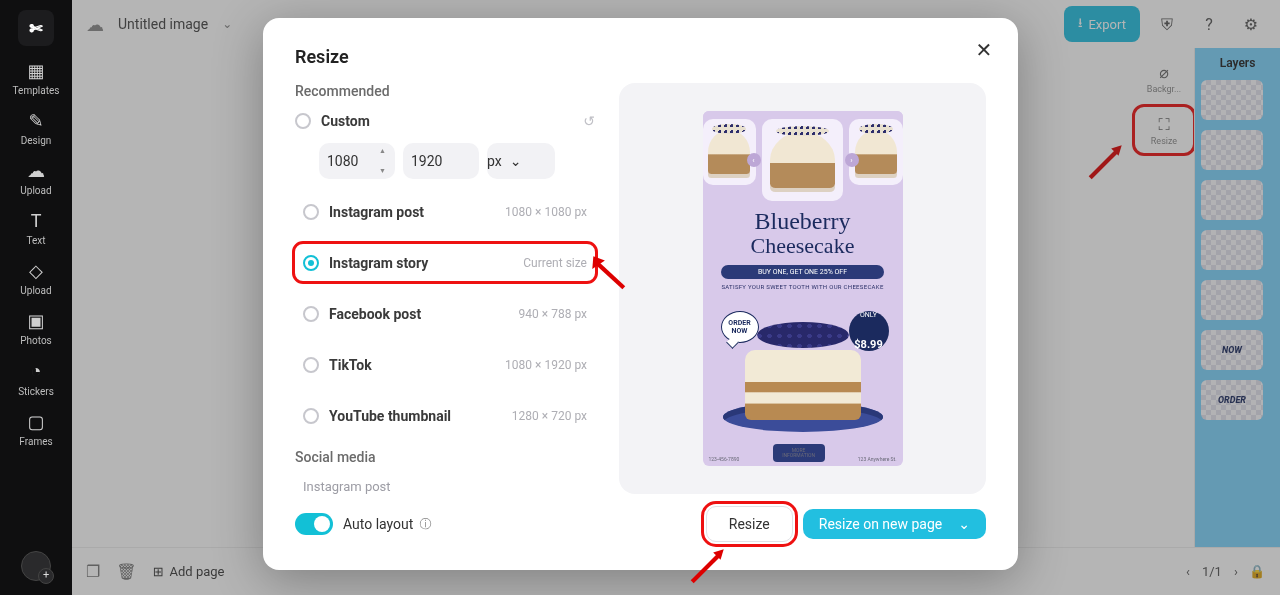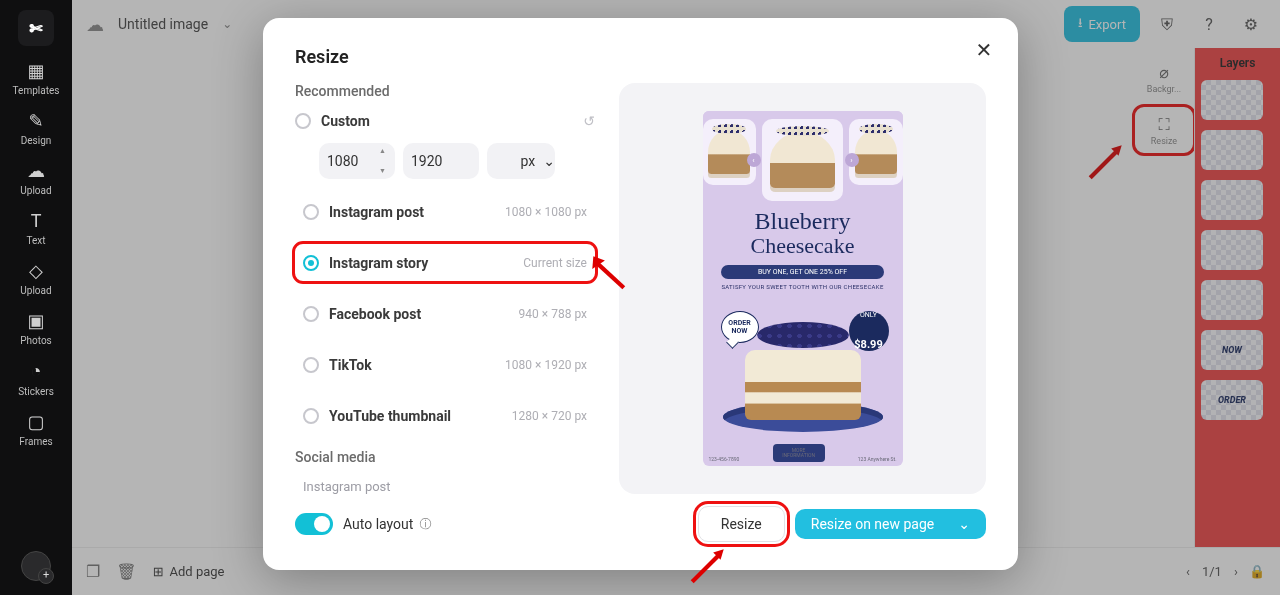--- a/index.html
+++ b/index.html
@@ -26,21 +26,21 @@
 .tbicon{ width:30px;height:30px;display:inline-flex;align-items:center;justify-content:center;color:#555;}
 .dim { position:absolute; left:72px; right:0; top:0; bottom:0; background:rgba(60,60,60,0.38); pointer-events:none;}
 
 
 .rcol { position:absolute; right:88px; top:56px; width:56px; display:flex; flex-direction:column; gap:8px;}
 .rcard{ width:56px; height:44px; border-radius:8px; background:#fff; display:flex; flex-direction:column; align-items:center; justify-content:center; font-size:9px; color:#888; gap:2px;}
 .rcard .ic{font-size:16px;color:#666;}
 .hl-red { outline: 3px solid #e11; outline-offset: 1px;}
 
 
-.layers { position:absolute; right:0; top:48px; width:86px; bottom:48px; background:#ef4444; border-left:1px solid #eee; display:flex; flex-direction:column; align-items:center; padding:8px 6px; gap:10px;}
+.layers { position:absolute; right:0; top:48px; width:86px; bottom:48px; background:#7dd3fc; border-left:1px solid #eee; display:flex; flex-direction:column; align-items:center; padding:8px 6px; gap:10px;}
 .layers h4{ font-size:12px; font-weight:600; color:#222;}
 .thumbs{ display:flex; flex-direction:column; gap:10px; width:100%; align-items:flex-start;}
 .thumb{ width:62px; height:40px; border-radius:6px; position:relative; background:
   repeating-conic-gradient(#e3e3ee 0% 25%, #fafafe 0% 50%) 0 0/10px 10px;
 }
 .thumb .lbl{position:absolute; inset:0; display:flex; align-items:center; justify-content:center; font-size:9px; font-weight:800; font-style:italic; color:#1b2a5e; text-align:center; padding:0 3px; }
 
 
 .bbar{position:absolute; left:72px; right:0; bottom:0; height:48px; display:flex; align-items:center; padding:0 14px; gap:16px; border-top:1px solid #eee; background:#fff;}
 .bbar .ic{font-size:16px;color:#777;}
@@ -58,21 +58,21 @@
 .radio{width:16px;height:16px;border-radius:50%;border:2px solid #c7c7cd; position:relative; flex-shrink:0;}
 .radio.on{ border-color:#12c0d6;}
 .radio.on:after{content:"";position:absolute;inset:3px;background:#12c0d6;border-radius:50%;}
 .radiolabel{display:flex;align-items:center;gap:10px;color:#3a3a3a;font-size:14px;font-weight:bold;}
 .row{ display:flex; align-items:center; justify-content:space-between; height:44px; padding:0 8px; border-radius:8px;}
 .row .meta{ color:#aeaeb4; font-size:12px;}
 .row.sel{ outline:3px solid #e11; outline-offset:0; }
 .wrow{ display:flex; gap:8px; padding-left:24px;}
 .numbox{ width:76px; height:36px; border-radius:10px; background:#f2f2f5; display:flex; align-items:center; padding:0 8px; font-size:14px; color:#333; position:relative;}
 .numbox .stp{ position:absolute; right:6px; top:4px; bottom:4px; width:10px; display:flex; flex-direction:column; justify-content:space-between; font-size:7px; color:#888;}
-.unitbox{ width:68px; height:36px; border-radius:10px; background:#f2f2f5; display:flex; align-items:center; justify-content:flex-end; gap:8px; font-size:14px; color:#333;}
+.unitbox{ width:68px; height:36px; border-radius:10px; background:#f2f2f5; display:flex; align-items:center; justify-content:flex-start; gap:8px; font-size:14px; color:#333;}
 .reload{ font-size:14px; color:#c0c0c6;}
 .link{ color:#9d9da5; font-size:13px; padding-left:8px;}
 
 .preview{ flex:1; background:#f3f3f6; border-radius:16px; display:flex; align-items:center; justify-content:center;}
 .poster{ width:200px; height:355px; background:#d8c9ea; border-radius:6px; overflow:hidden; position:relative; display:flex; flex-direction:column; align-items:center; }
 .tri{position:absolute;top:0; left:0; right:0; height:94px; display:flex; justify-content:center; gap:6px; padding:8px 0; background:#d8c9ea;}
 .card{ width:56px; height:66px; border-radius:10px; background:#f4effb; display:flex; align-items:center; justify-content:center; position:relative;}
 .card.center{ width:86px; height:82px;}
 .cake{ width:80%; height:68%; border-radius:50% 50% 8% 8%; background:linear-gradient(#f1e7d3 55%, #b48b5a 56%); box-shadow:0 4px 0 #ddd1c2; position:relative;}
 .cake:before{content:"";position:absolute;top:-6px;left:10%;right:10%;height:10px;border-radius:50%;background:radial-gradient(circle at 30% 30%, #2d2d6b 25%, transparent 26%) 0 0/6px 6px, #e8e0d0;}
@@ -100,21 +100,21 @@
 .arrow svg{width:100%;height:100%;}
 .arrow path{ stroke:#d00; stroke-width:4; fill:none;}
 .arrow .head{ fill:#d00;}
 
 
 .mfoot{ display:flex; align-items:center; gap:10px; margin-top:12px;}
 .toggle{ width:38px;height:22px;border-radius:999px;background:#12c0d6; position:relative;}
 .toggle:after{content:"";position:absolute;right:3px;top:3px;width:16px;height:16px;border-radius:50%;background:#fff;}
 .alabel{font-size:14px;color:#333;display:flex;align-items:center;gap:6px;}
 .btn-plain{ margin-left:auto; background:#fff; color:#333; border:1px solid #e2e2e6; border-radius:10px; padding:9px 22px; font-size:14px;}
-.btn-prim{ background:#22bfe0; color:#fff; border:none; border-radius:10px; padding:7px 16px; font-size:14px; display:flex; align-items:center; gap:24px;}
+.btn-prim{ background:#22bfe0; color:#fff; border:none; border-radius:10px; padding:7px 16px; font-size:14px; display:flex; align-items:center; gap:16px;}
 .hl-red-btn{ outline:3px solid #e11; outline-offset:2px; }
 </style>
 </head>
 <body>
 
 <div class="side">
   <div class="logo">✄</div>
   <div class="item">
       <span class="ic">▦</span>
       <span>Templates</span>

